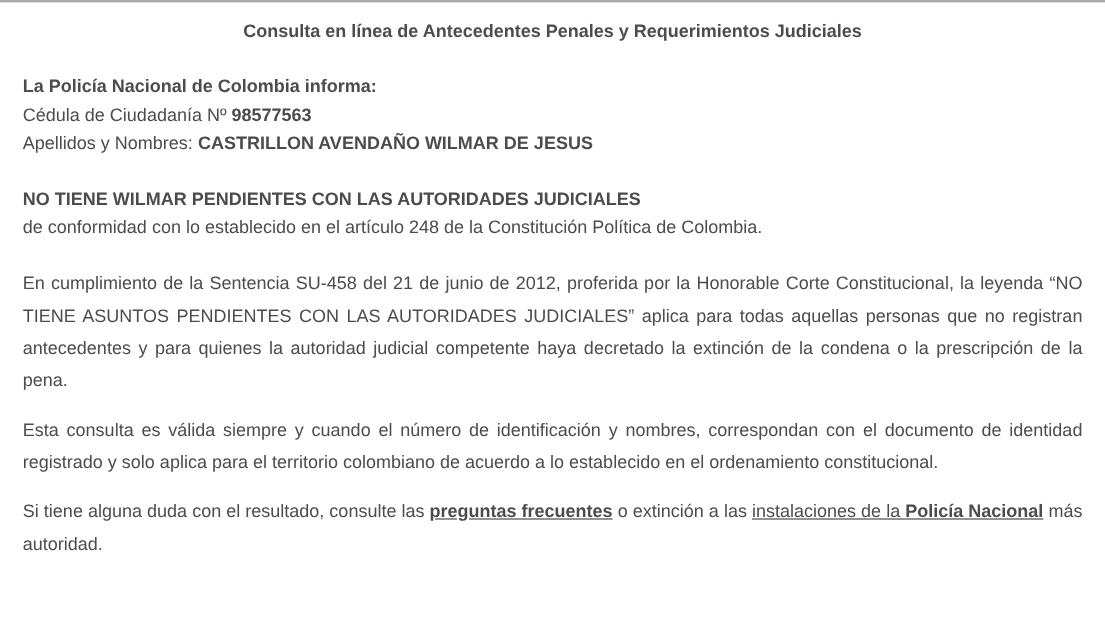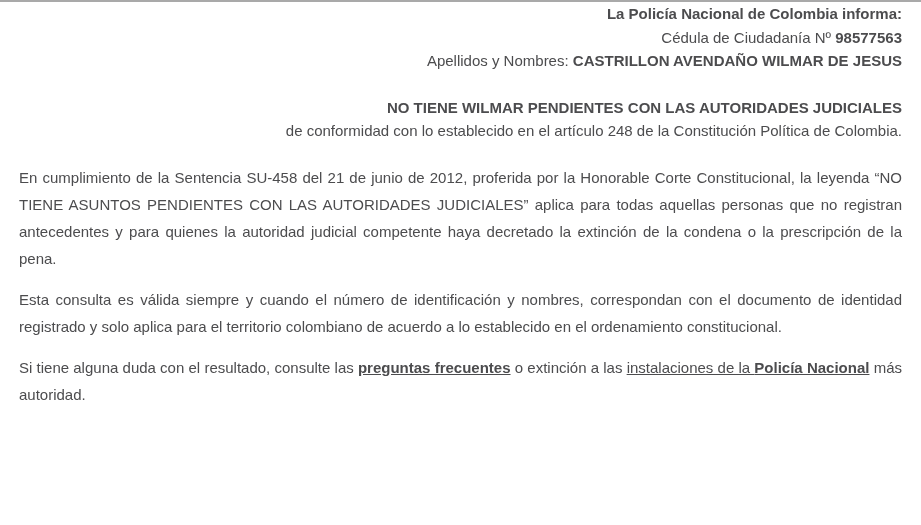--- a/index.html
+++ b/index.html
@@ -26,21 +26,21 @@
   }
   h1.title {
     font-size: 15px;
     font-weight: bold;
     text-align: center;
     margin: 17px 0 26px 0;
     line-height: 16px;
     color: #4c4c4e;
   }
   .centered {
-    text-align: right;
+    text-align: left;
     line-height: 23.5px;
   }
   .centered p {
     margin: 0;
   }
   .bold {
     font-weight: bold;
   }
   .result-block {
     margin-top: 23px;
@@ -63,20 +63,21 @@
     margin-top: 40px;
   }
 </style>
 </head>
 <body>
 
 <div class="top-border"></div>
 
 <div class="doc">
 
+  <h1 class="title">Consulta en línea de Antecedentes Penales y Requerimientos Judiciales</h1>
 
   <div class="centered">
     <p class="bold">La Policía Nacional de Colombia informa:</p>
     <p><span>Cédula de Ciudadanía Nº </span><span class="bold">98577563</span></p>
     <p><span>Apellidos y Nombres: </span><span class="bold">CASTRILLON AVENDAÑO WILMAR DE JESUS</span></p>
   </div>
 
   <div class="centered result-block">
     <p class="bold">NO TIENE WILMAR PENDIENTES CON LAS AUTORIDADES JUDICIALES</p>
     <p>de conformidad con lo establecido en el artículo 248 de la Constitución Política de Colombia.</p>

